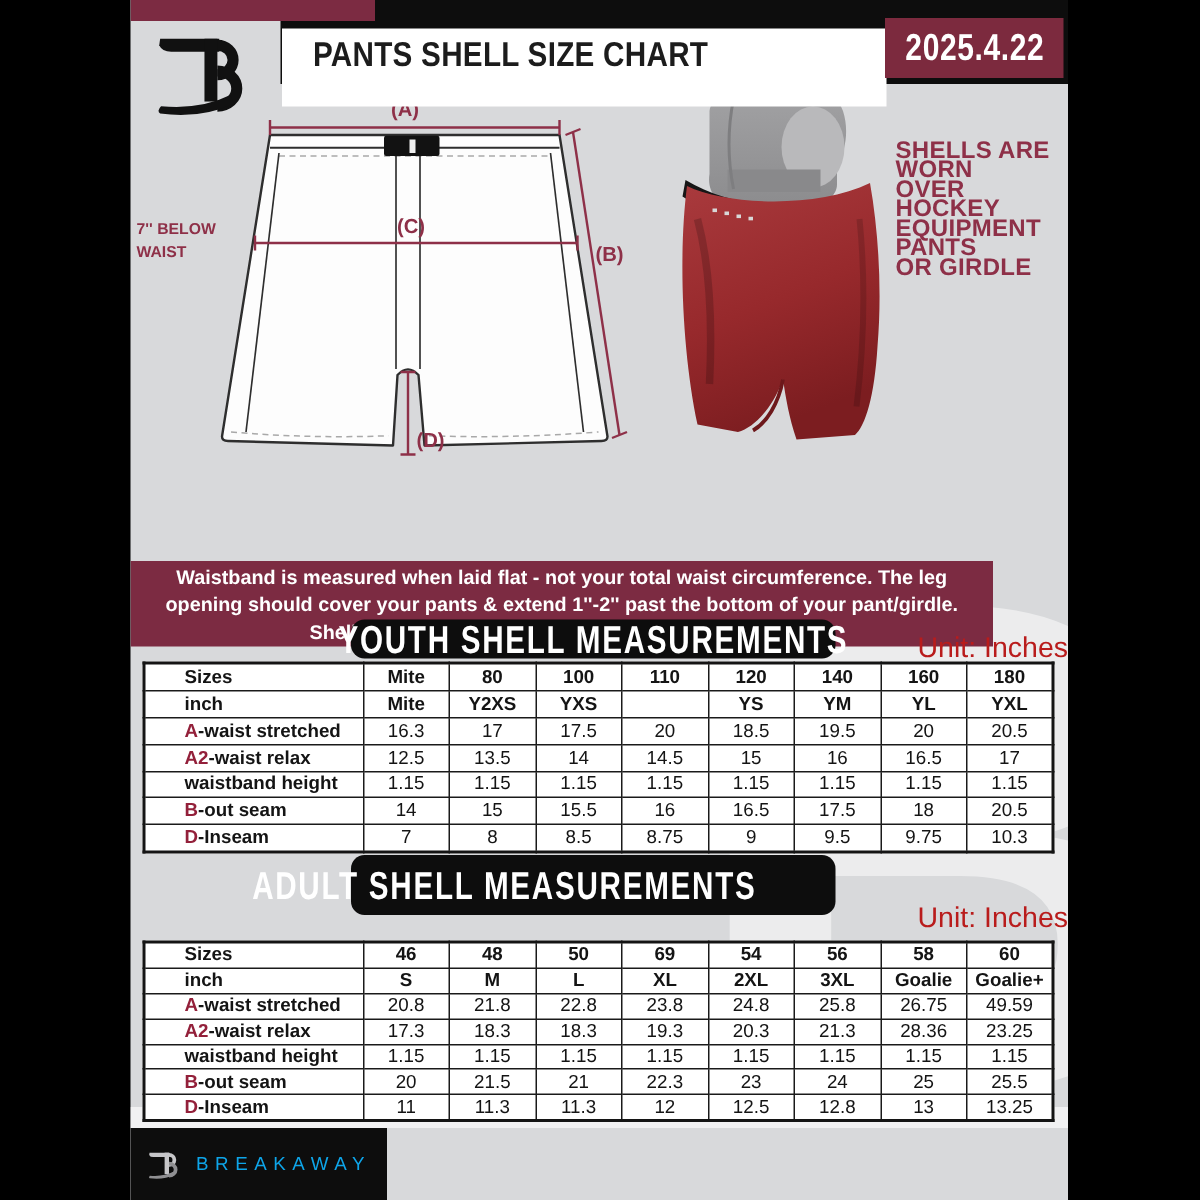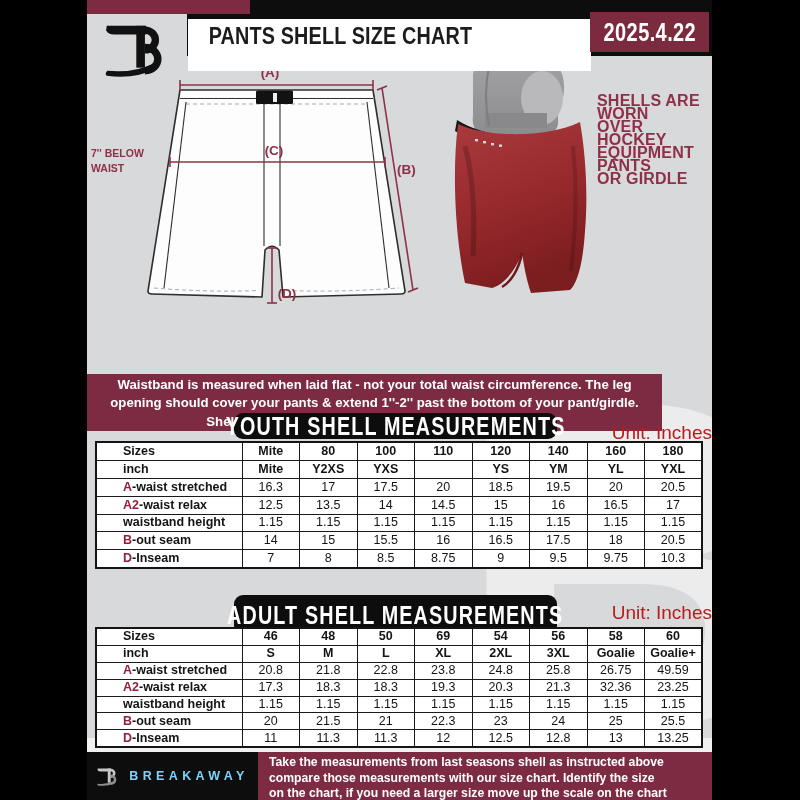--- a/index.html
+++ b/index.html
@@ -29,39 +29,39 @@
   
   .info-banner{position:absolute;left:0;top:326px;width:575px;height:57px;background:#7c2b42;z-index:2;
     display:flex;align-items:flex-end;justify-content:center;margin-top:48px;}
   .info-banner div{color:#fff;font-size:13.2px;font-weight:600;line-height:18.5px;text-align:center;white-space:pre-line;}
   
   .section-header{position:absolute;left:147px;width:323px;background:#0d0d0d;border-radius:9px;z-index:2;
     display:flex;align-items:center;justify-content:center;}
   .section-header span{display:inline-block;color:#fff;font-size:26px;font-weight:bold;letter-spacing:1.5px;
     transform:scaleX(0.76);white-space:nowrap;}
   .yh{top:384px;height:26px;margin-top:29px;}
-  .ah{top:595px;height:40px;}
+  .ah{top:570px;height:40px;justify-content:flex-end;}
   .unit-label{position:absolute;left:0;width:625px;text-align:right;color:#b91c1c;font-size:19px;z-index:2;}
   .yu{top:422px;}
   .au{top:602px;}
   .sizes-table{position:absolute;left:8px;width:608px;border-collapse:collapse;background:#fff;
     table-layout:fixed;font-size:12.5px;color:#141414;z-index:2;border:2px solid #141414;}
   .sizes-table td{border:1.5px solid #1a1a1a;text-align:center;padding:0;line-height:1.05;overflow:hidden;white-space:nowrap;}
   .sizes-table td.lbl{text-align:left;padding-left:26px;font-weight:bold;}
   .sizes-table td.hdr{font-weight:bold;}
   .sizes-table col.c0{width:146px;}
   .yt{top:441px;} .yt td{height:16.9px;}
   .at{top:627px;} .at td{height:15.9px;}
   .pfx{color:#93203a;font-weight:bold;}
   
   .pre-footer-strip{position:absolute;left:0;top:738px;width:625px;height:14px;background:#f1f1f2;z-index:1;}
   .footer{position:absolute;left:0;top:752px;width:625px;height:48px;z-index:2;}
   .footer-black{position:absolute;left:0;top:0;width:171px;height:48px;background:#0d0d0d;
     display:flex;align-items:center;justify-content:center;gap:7px;}
-  .footer-brand{color:#7dd3fc;font-size:12.5px;font-weight:bold;letter-spacing:0.35em;white-space:nowrap;}
+  .footer-brand{color:#0ea5e9;font-size:12.5px;font-weight:normal;letter-spacing:0.35em;white-space:nowrap;}
   .footer-maroon{position:absolute;left:171px;top:0;width:454px;height:48px;background:#7c2b42;
     box-sizing:border-box;padding:3px 6px 0 11px;}
   .footer-maroon div{color:#fff;font-size:12.6px;font-weight:600;line-height:15.5px;white-space:pre-line;
     transform:scaleX(0.97);transform-origin:left center;}
 </style>
 </head>
 <body>
 
 <div class="page">
 
@@ -332,21 +332,21 @@
           <td class="val">49.59</td>
         </tr>
         <tr>
           <td class="lbl"><span class="pfx">A2</span>-waist relax</td>
           <td class="val">17.3</td>
           <td class="val">18.3</td>
           <td class="val">18.3</td>
           <td class="val">19.3</td>
           <td class="val">20.3</td>
           <td class="val">21.3</td>
-          <td class="val">32.36</td>
+          <td class="val">28.36</td>
           <td class="val">23.25</td>
         </tr>
         <tr>
           <td class="lbl">waistband height</td>
           <td class="val">1.15</td>
           <td class="val">1.15</td>
           <td class="val">1.15</td>
           <td class="val">1.15</td>
           <td class="val">1.15</td>
           <td class="val">1.15</td>
@@ -384,20 +384,15 @@
     <div class="footer-black">
       <svg viewBox="0 0 62 52" width="26" height="22">
         <path d="M4,8 L36,8 L36,15 L10,15 Q5,15 3.5,11.5 Z" fill="#c6c6c9"></path>
         <rect x="28" y="8" width="7" height="34" fill="#c6c6c9"></rect>
         <path d="M35,11.5 a8.5,8 0 0 1 0,16" stroke="#c6c6c9" stroke-width="6" fill="none"></path>
         <path d="M35,25.5 a10.5,9.5 0 0 1 0,19" stroke="#8f8f92" stroke-width="6" fill="none"></path>
         <path d="M44,43 Q26,51.5 4,48.5 Q2,47 4.5,44.5 Q26,46.5 42,38.5 Z" fill="#8f8f92"></path>
       </svg>
       <span class="footer-brand">BREAKAWAY</span>
     </div>
-    <div class="footer-maroon">
-      <div>Take the measurements from last seasons shell as instructed above
-compare those measurements  with our size chart. Identify the size
-on the chart, if you need a larger size move up the scale on the chart</div>
-    </div>
   </div>
 
 </div>
 
 </body></html>

